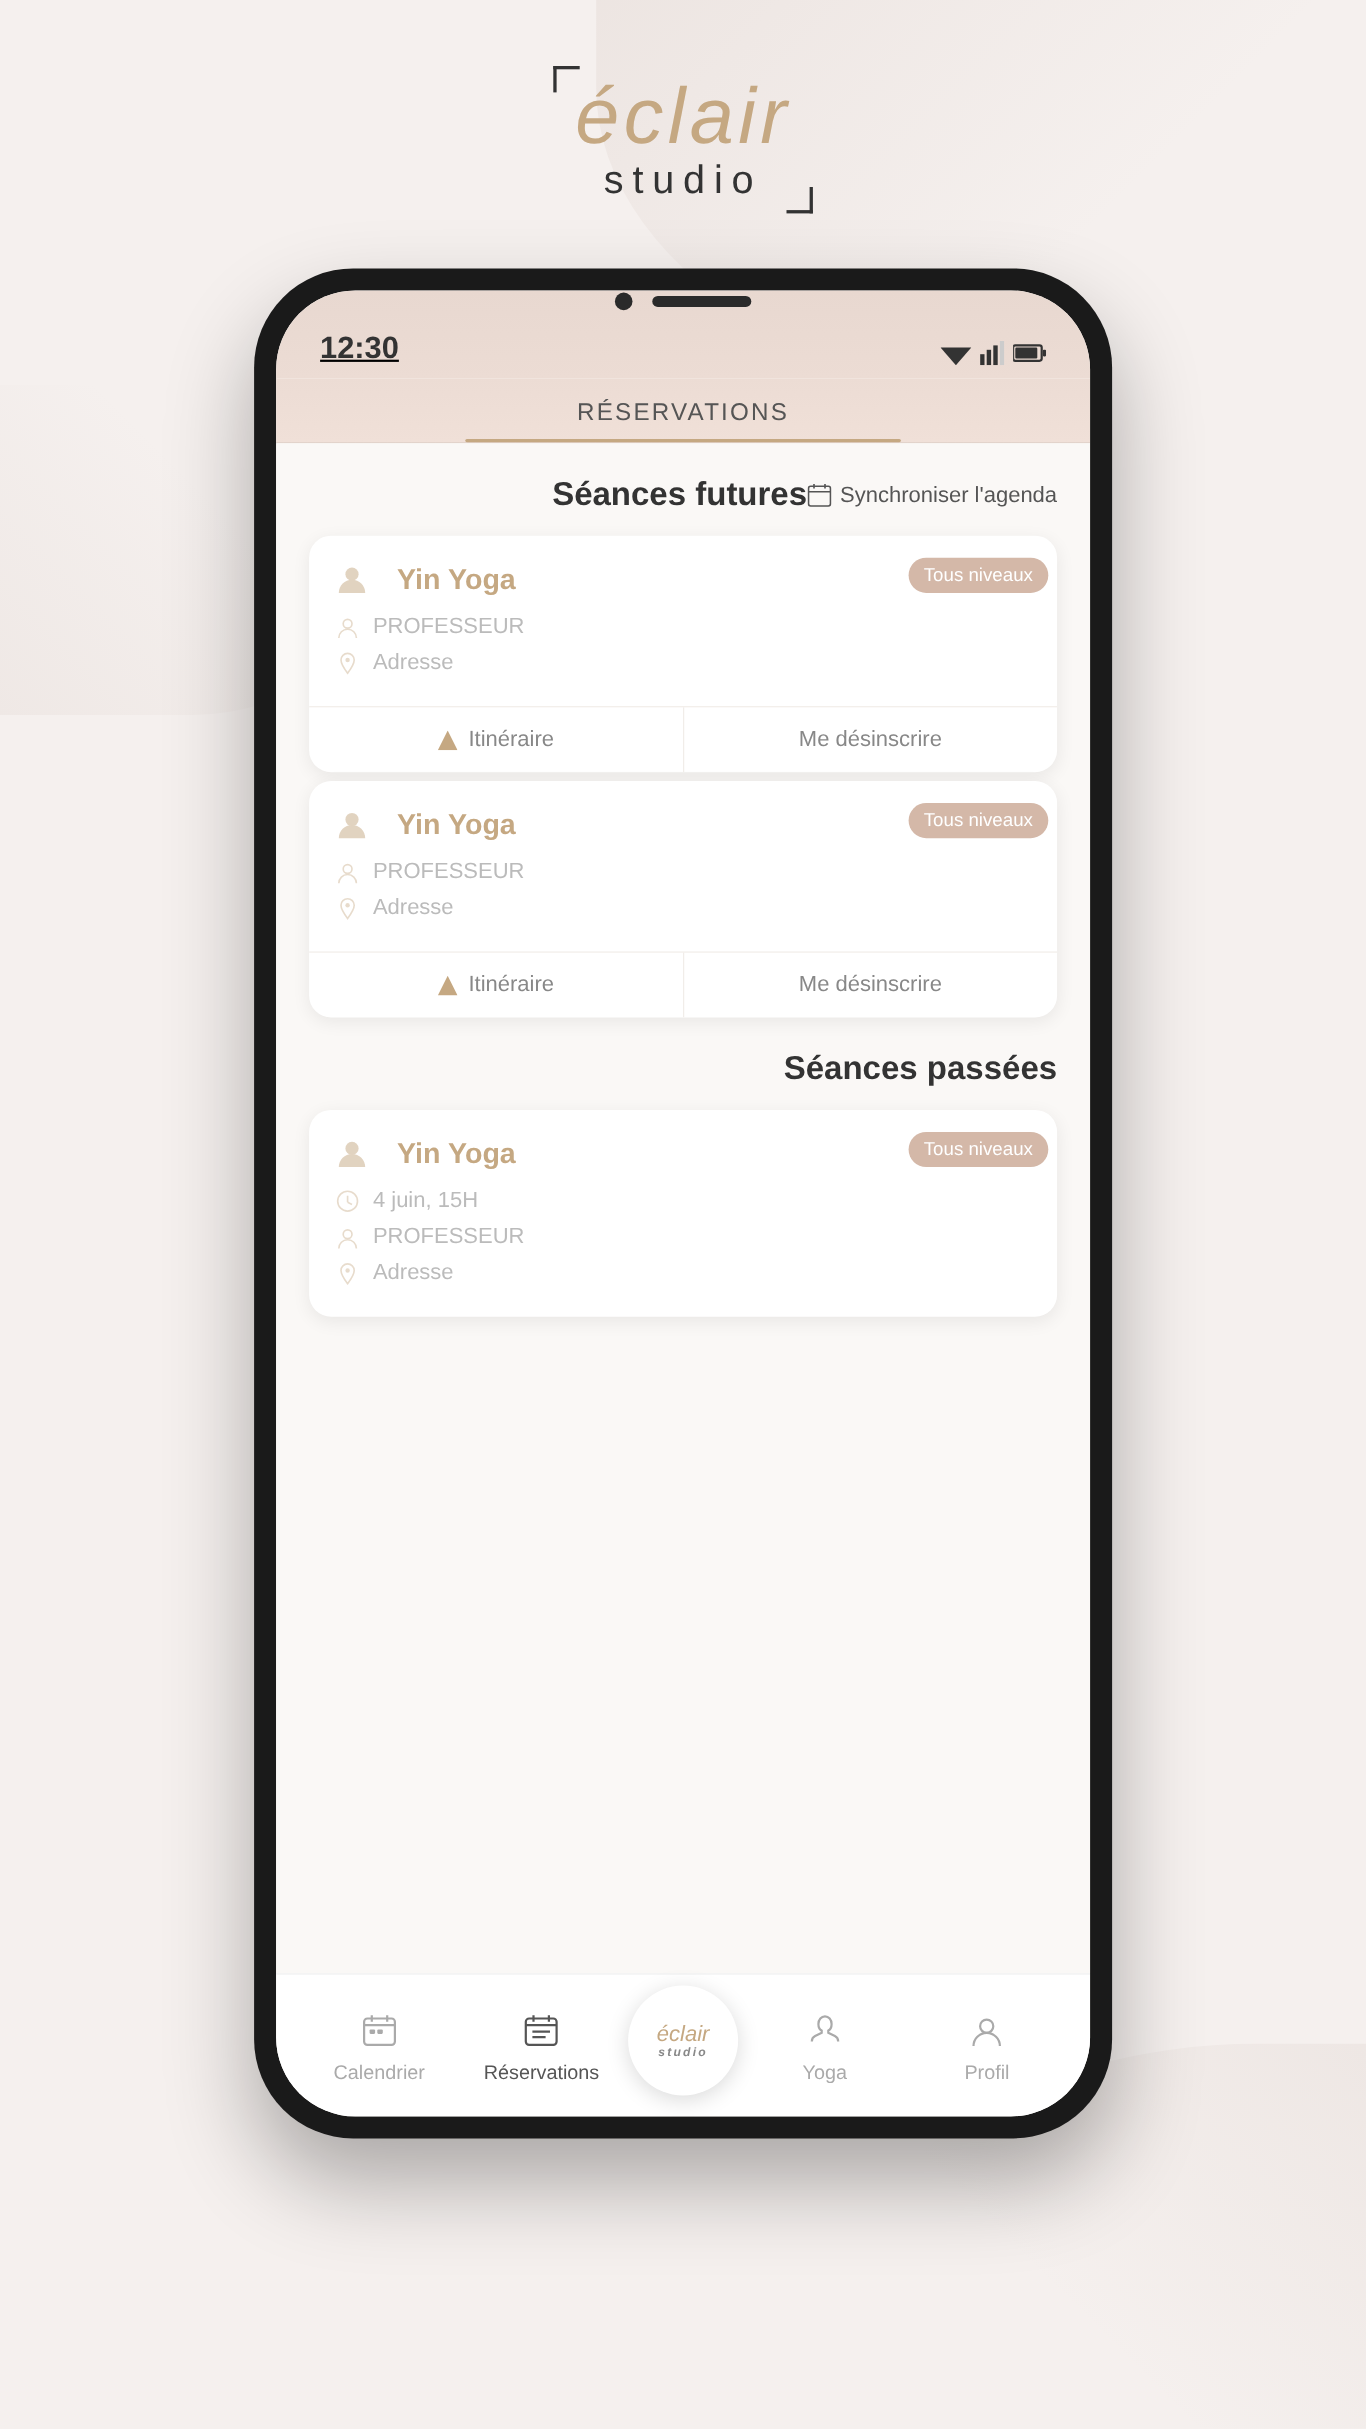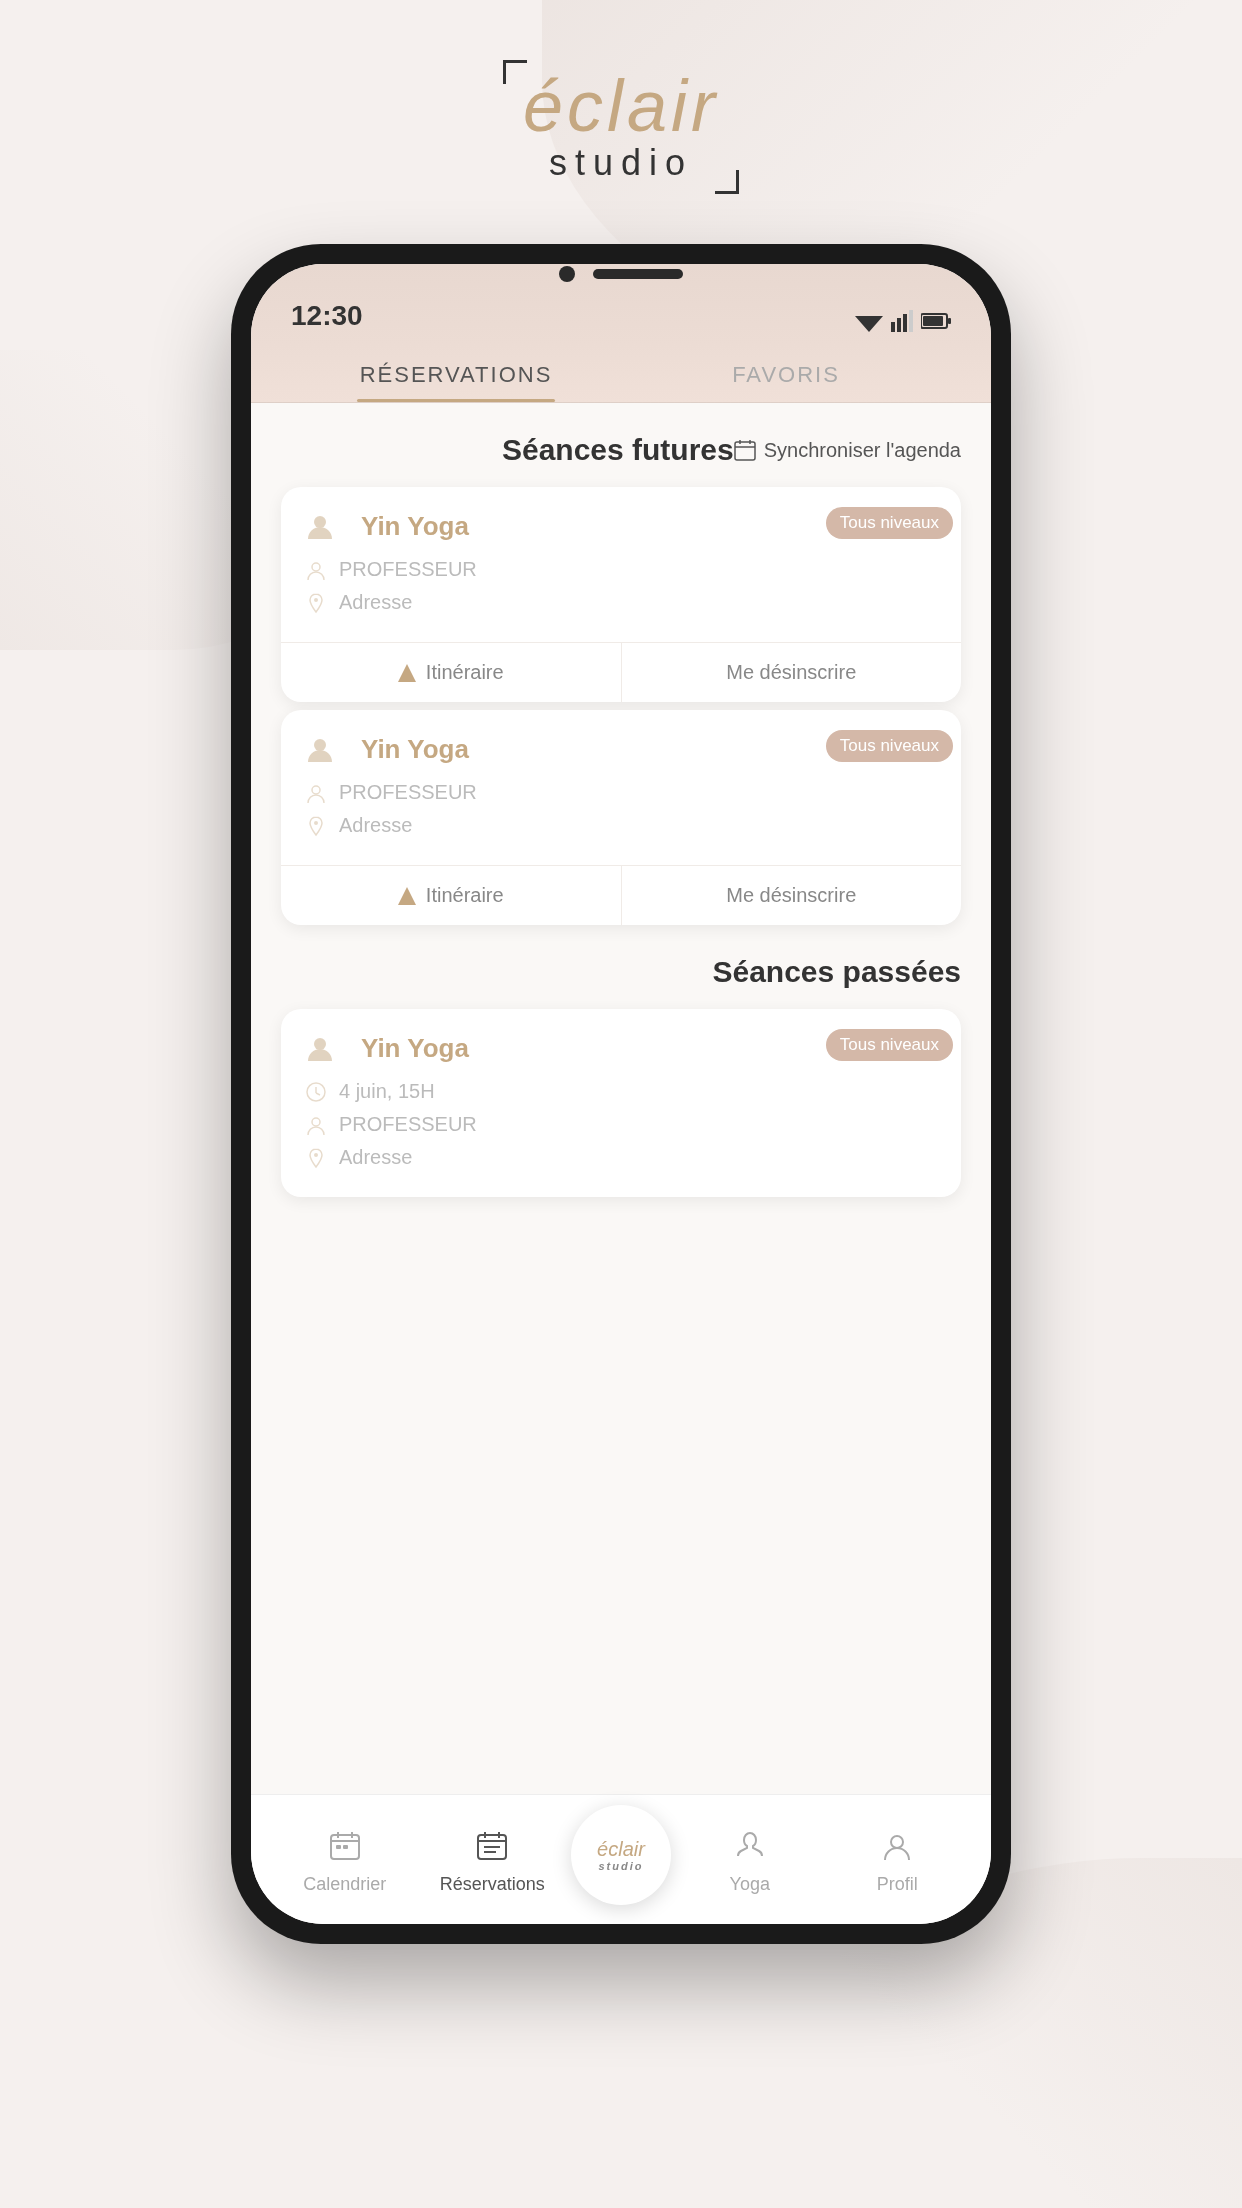--- a/index.html
+++ b/index.html
@@ -131,20 +131,21 @@
 
     
     .status-bar {
       height: 80px;
       display: flex;
       align-items: flex-end;
       justify-content: space-between;
       padding: 0 40px 12px;
       background: linear-gradient(180deg, #e8d8d0 0%, #ecdcd4 100%);
       flex-shrink: 0;
+      text-decoration: underline;
     }
     .status-time {
       font-size: 28px;
       font-weight: 600;
       color: #333;
     }
     .status-icons {
       display: flex;
       align-items: center;
       gap: 8px;
@@ -407,23 +408,20 @@
           <rect x="2" y="4" width="20" height="10" rx="1" fill="#333"></rect>
           <rect x="27" y="6" width="3" height="6" rx="1" fill="#333"></rect>
         </svg>
       </div>
     </div>
 
     <div class="tab-header">
       <div class="tab-item active">
         <span>RÉSERVATIONS</span>
       </div>
-      <div class="tab-item">
-        <span>FAVORIS</span>
-      </div>
     </div>
 
     <div class="main-content">
 
       <div class="section-header">
         <span class="section-title">Séances futures</span>
         <div class="sync-btn">
           <svg class="calendar-icon-small" viewBox="0 0 22 22" fill="none">
             <rect x="1" y="3" width="20" height="18" rx="2" stroke="#555" stroke-width="1.5" fill="none"></rect>
             <line x1="1" y1="8" x2="21" y2="8" stroke="#555" stroke-width="1.5"></line>

